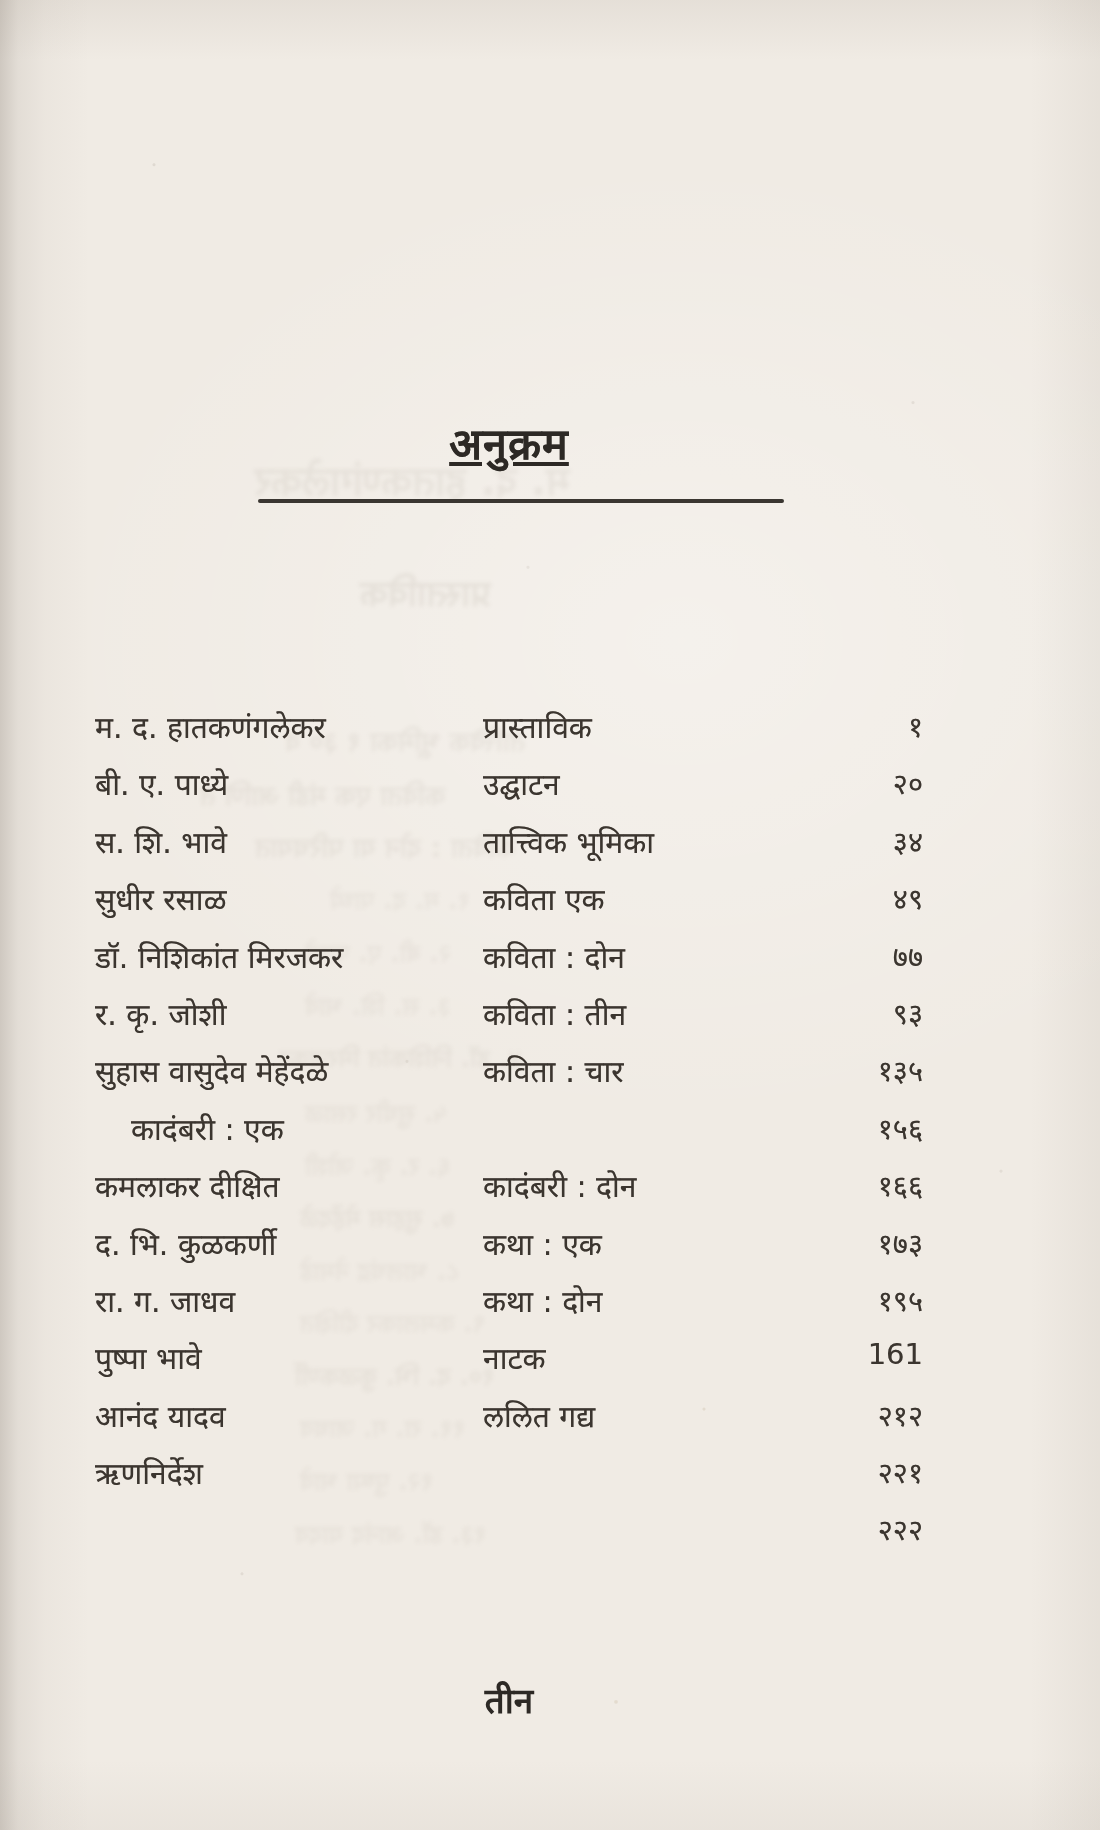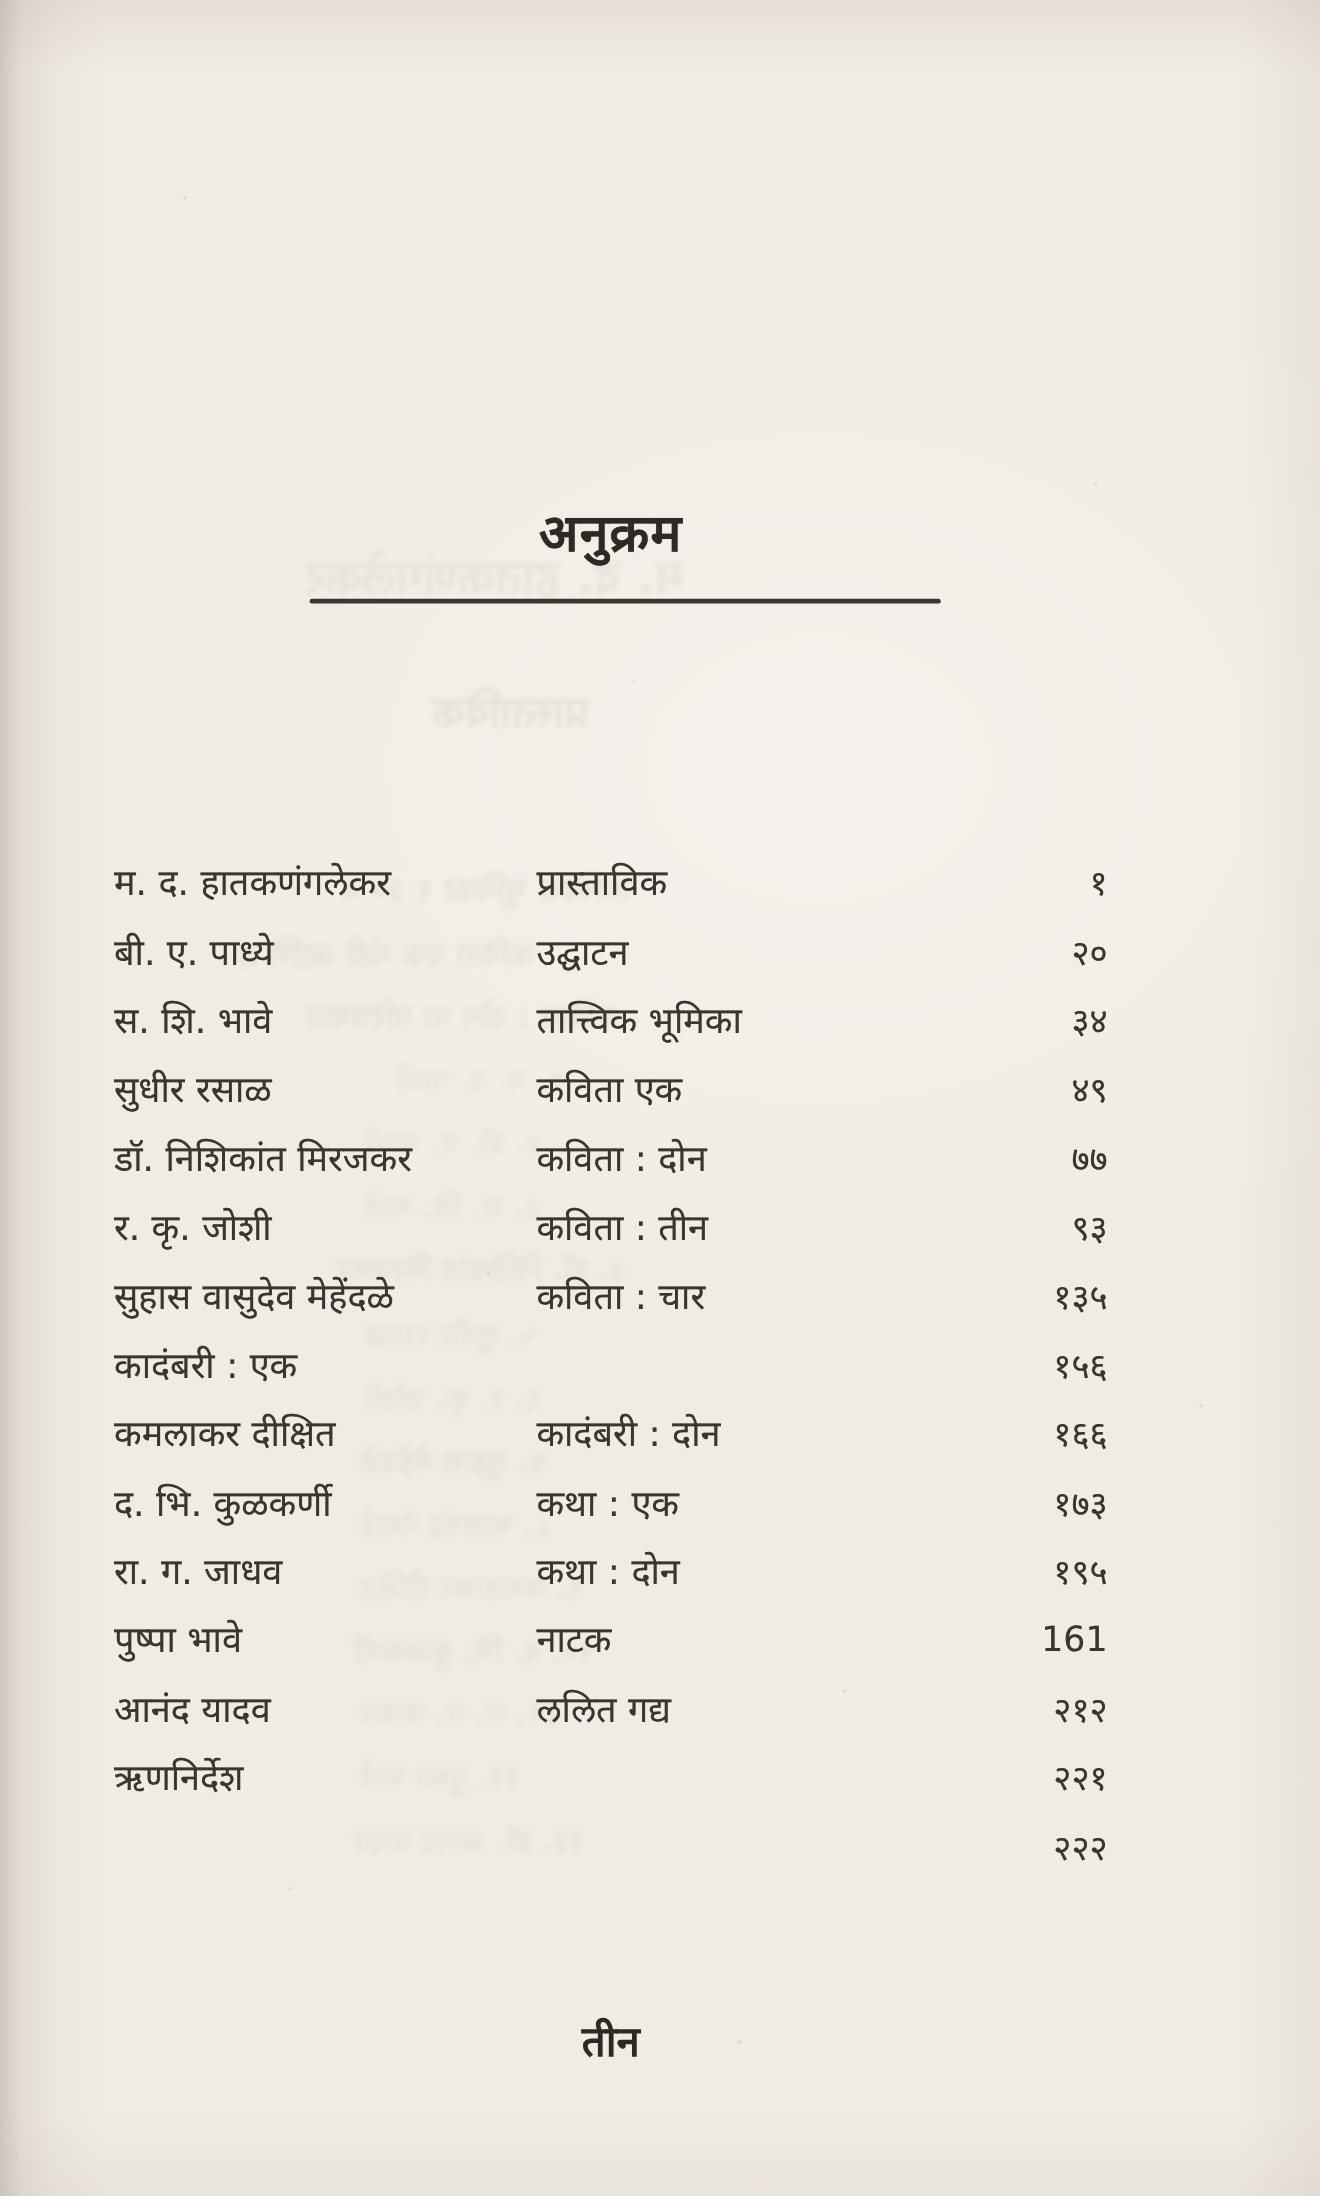--- a/index.html
+++ b/index.html
@@ -51,35 +51,36 @@
     white-space:nowrap;
     font-weight:600;
   }
   .content{position:absolute; left:95px; top:0; width:828px;}
   .page-title{
     position:absolute; top:413px; left:0; width:100%;
     text-align:center;
     font-size:43px; font-weight:bold; color:var(--title-ink);
     letter-spacing:1px;
     text-shadow:0 0 .6px rgba(45,41,37,.6);
+    text-decoration:underline;
   }
   .title-rule{
     position:absolute; top:499px; left:163px; width:526px; height:4px;
     background:var(--rule);
     border-radius:2px;
   }
   .toc-list{position:absolute; top:706px; left:0; width:100%;}
   .toc-row{
-    display:flex; align-items:center;
+    display:flex; align-items:flex-start;
     height:57.4px;
     font-size:30px; color:var(--ink);
     text-shadow:0 0 .5px rgba(59,53,47,.5);
   }
   .toc-author{flex:0 0 352px; white-space:nowrap;}
-  .toc-section{flex:1 1 auto; white-space:nowrap;}
+  .toc-section{flex:1 1 auto; white-space:nowrap;margin-left:36px;}
   .toc-page{flex:0 0 110px; text-align:right; font-size:29px;}
   .page-footer{
     position:absolute; top:1676px; left:0; width:100%;
     text-align:center;
     font-size:35px; font-weight:bold; color:var(--title-ink);
   }
 </style>
 </head>
 <body>
 

